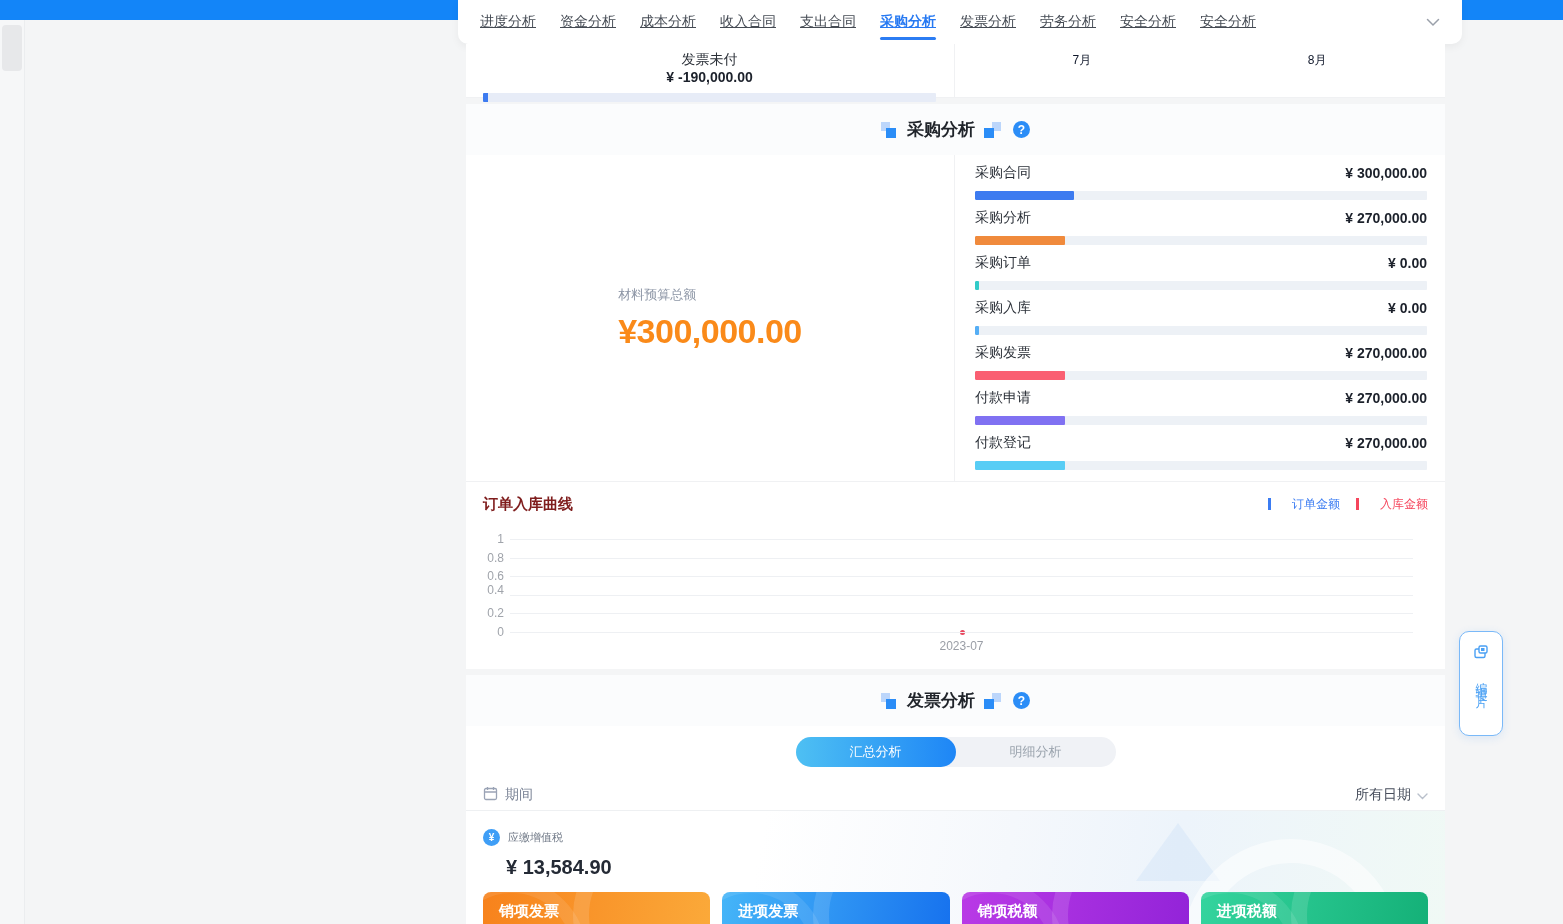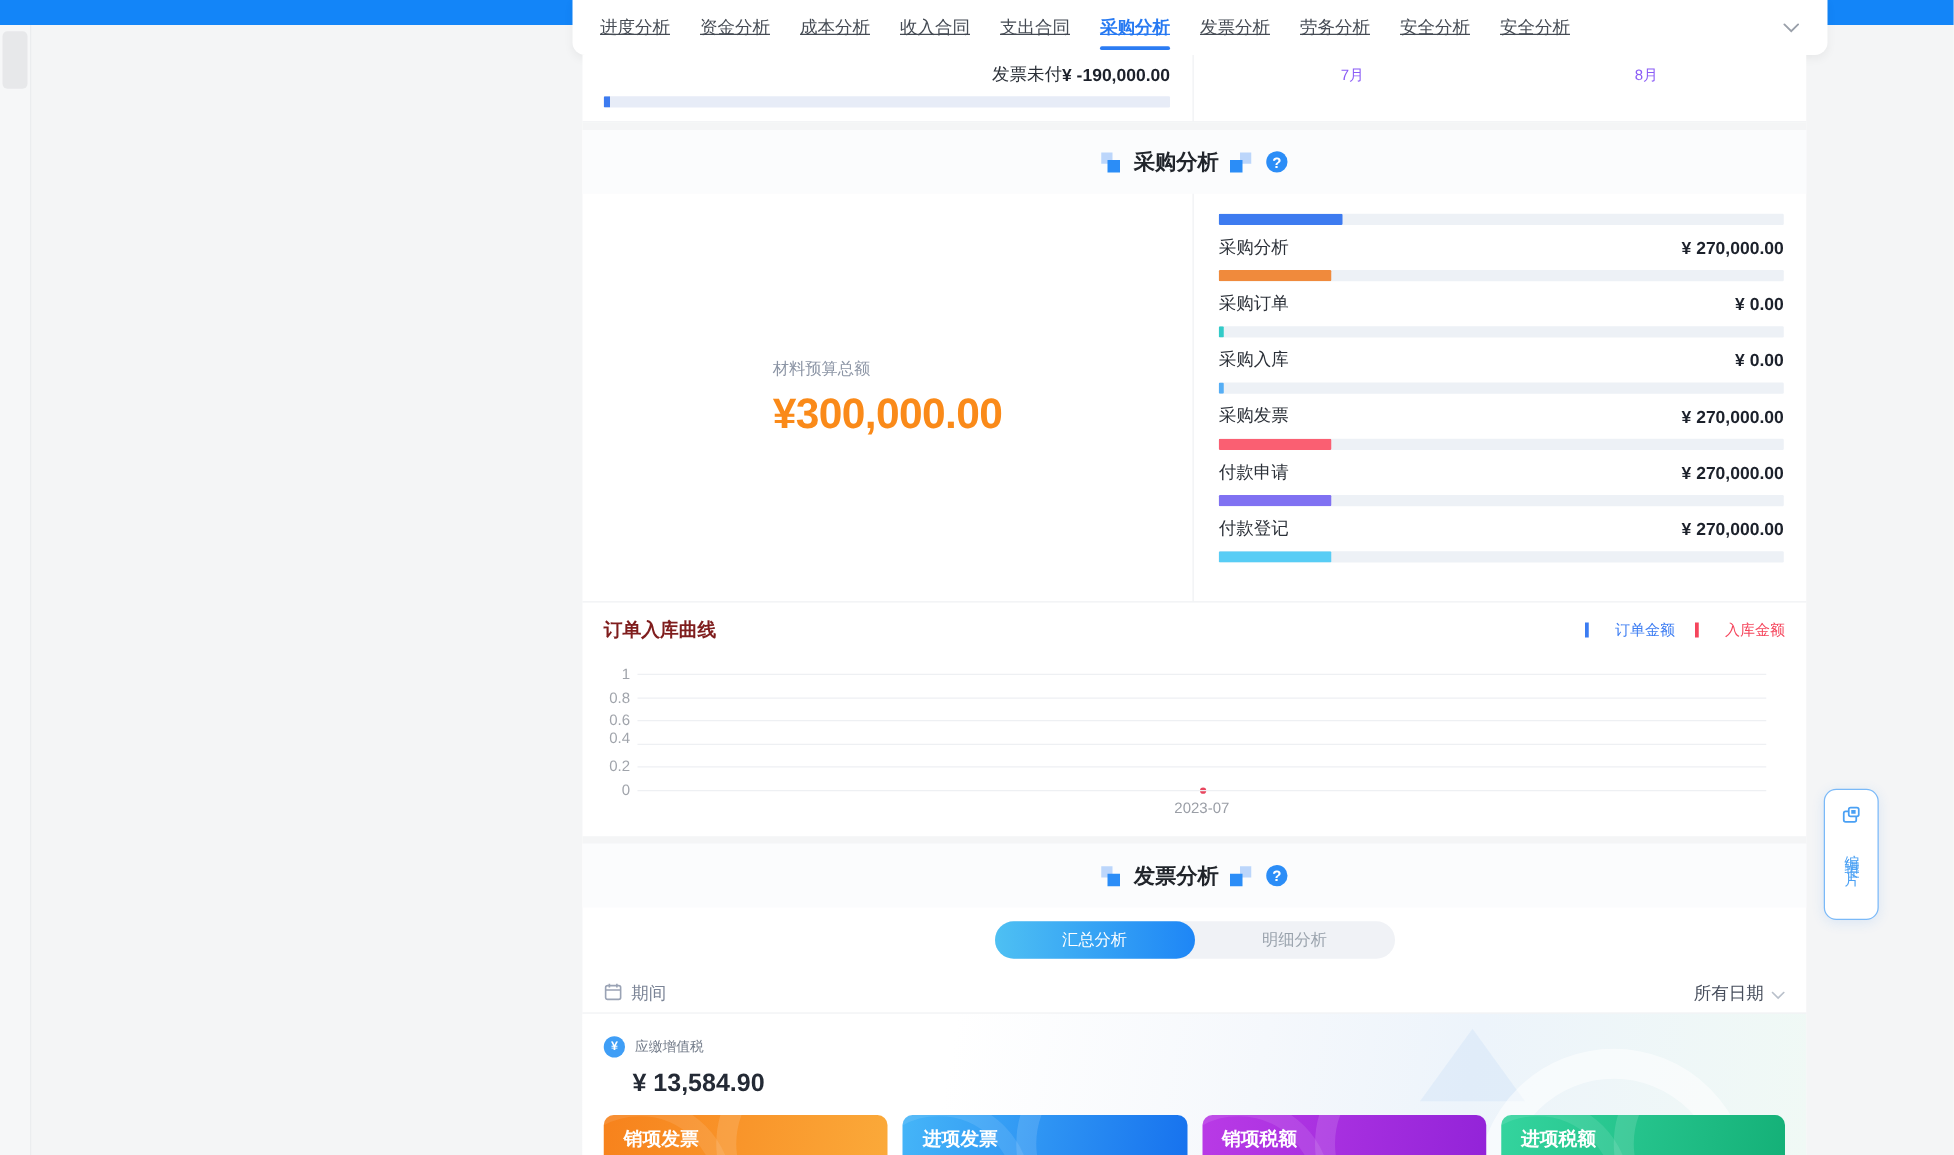--- a/index.html
+++ b/index.html
@@ -25,27 +25,27 @@
   .tab.active::after{content:'';position:absolute;left:0;right:0;bottom:4px;height:3px;border-radius:2px;background:#2b7cf3;}
   .tab-collapse{margin-left:auto;display:flex;align-items:center;}
 
   
   .main-card{position:absolute;left:466px;top:44px;width:979px;height:880px;background:#fff;}
   .gap{height:6px;background:#f4f5f6;}
 
   
   .sec-top{height:54px;display:flex;border-bottom:1px solid #f0f1f3;box-sizing:border-box;}
   .sec-top-left{width:489px;border-right:1px solid #f0f1f3;box-sizing:border-box;padding:7px 18px 0 17px;}
-  .stl-row{display:flex;justify-content:flex-end;align-items:center;font-size:14px;}
+  .stl-row{display:flex;justify-content:flex-start;align-items:center;font-size:14px;flex-direction:column;}
   .stl-row .lab{color:#2b3038;}
   .stl-row .val{font-weight:700;color:#1c212b;}
   .mini-track{margin-top:8px;height:9px;background:#e7ecf7;border-radius:1px;position:relative;overflow:hidden;}
   .mini-fill{position:absolute;left:0;top:0;bottom:0;background:#3d7bf0;}
   .sec-top-right{flex:1;position:relative;}
-  .mon{position:absolute;top:8px;font-size:12px;color:#8b5cf6;}
+  .mon{position:absolute;top:8px;font-size:12px;color:#0f172a;}
   .mon.m1{left:24%;} .mon.m2{left:72%;}
 
   
   .sec-header{height:51px;display:flex;align-items:center;justify-content:center;gap:9px;background:#fbfcfd;}
   .sec-title{font-size:17px;font-weight:700;color:#21252b;}
   .deco{position:relative;width:17px;height:18px;}
   .deco i{position:absolute;display:block;}
   .deco .a{width:9px;height:9px;background:#bcd6fb;}
   .deco .b{width:10px;height:10px;background:#2b8df7;}
   .deco.dl .a{left:0;top:1px;} .deco.dl .b{left:5px;top:7px;}
@@ -183,20 +183,24 @@
 
   <div class="proc-body">
     <div class="donut-col">
       <div class="budget">
         <div class="budget-label">材料预算总额</div>
         <div class="budget-value">¥300,000.00</div>
       </div>
     </div>
     <div class="bars-col">
         <div class="bar-row">
+          <div class="bar-head">
+            <span class="lab">采购合同</span>
+            <span class="val">¥ 300,000.00</span>
+          </div>
           <div class="bar-track">
             <div class="bar-fill" style="width: 22%; background: rgb(61, 123, 240);"></div>
           </div>
         </div>
         <div class="bar-row">
           <div class="bar-head">
             <span class="lab">采购分析</span>
             <span class="val">¥ 270,000.00</span>
           </div>
           <div class="bar-track">

